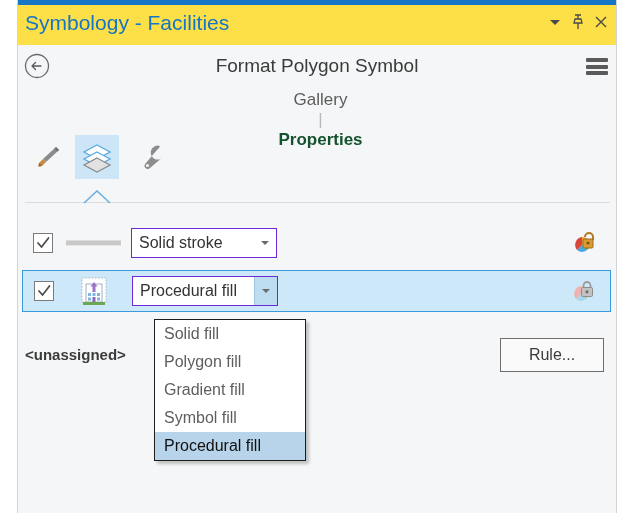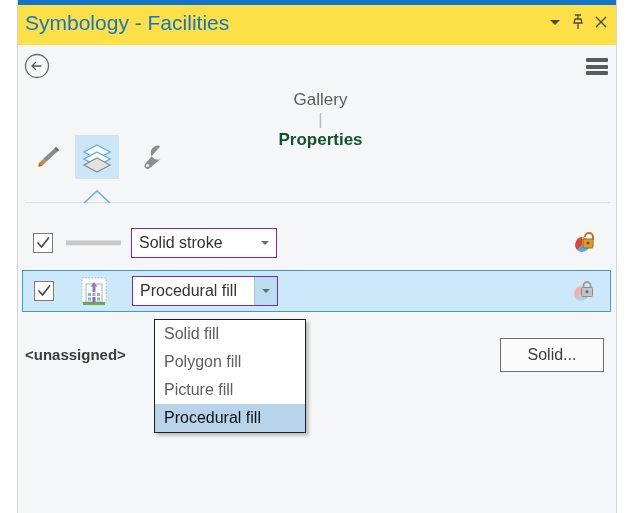--- a/index.html
+++ b/index.html
@@ -418,20 +418,21 @@
       </div>
     </div>
 
     <div class="header-row">
       <div class="back-btn">
         <svg width="28" height="28" viewBox="0 0 28 28">
           <circle cx="14" cy="14" r="11.5" stroke="#6b6b6b" stroke-width="1.3" fill="none"></circle>
           <path d="M18 14 H9 M12.5 10.5 L9 14 L12.5 17.5" stroke="#5a5a5a" stroke-width="1.3" fill="none" stroke-linecap="round" stroke-linejoin="round"></path>
         </svg>
       </div>
+      <div class="header-title">Format Polygon Symbol</div>
       <div class="hamburger">
         <span></span>
         <span></span>
         <span></span>
       </div>
     </div>
 
     <div class="tabs-row">
       <span class="tab-link">Gallery</span>
       <span class="tab-sep">|</span>
@@ -544,25 +545,26 @@
               <path d="M12.5 9 V6.5 a3.5 3.5 0 0 1 7 0 V9" stroke="#9c9c9c" stroke-width="1.8" fill="none"></path>
               <rect x="10.5" y="8.5" width="11" height="9" rx="1.2" fill="#c3c3c3" stroke="#8e8e8e" stroke-width="1"></rect>
               <circle cx="16" cy="12.8" r="1.6" fill="#6e6e6e"></circle>
             </g>
           </svg>
         </div>
       </div>
 
       <div class="assign-row">
         <div class="unassigned-label">&lt;unassigned&gt;</div>
-        <div class="rule-btn">Solid...</div>
+        <div class="rule-btn">Rule...</div>
       </div>
 
       <div class="dropdown">
         <div class="dd-item">Solid fill</div>
         <div class="dd-item">Polygon fill</div>
-        <div class="dd-item">Picture fill</div>
+        <div class="dd-item">Gradient fill</div>
+        <div class="dd-item">Symbol fill</div>
         <div class="dd-item highlighted">Procedural fill</div>
       </div>
 
     </div>
   </div>
 </div>
 
 </body></html>

